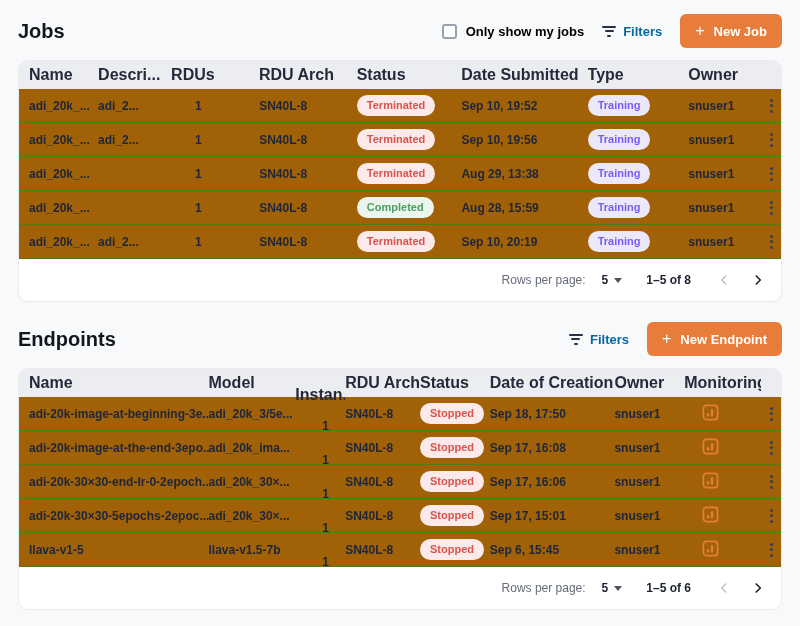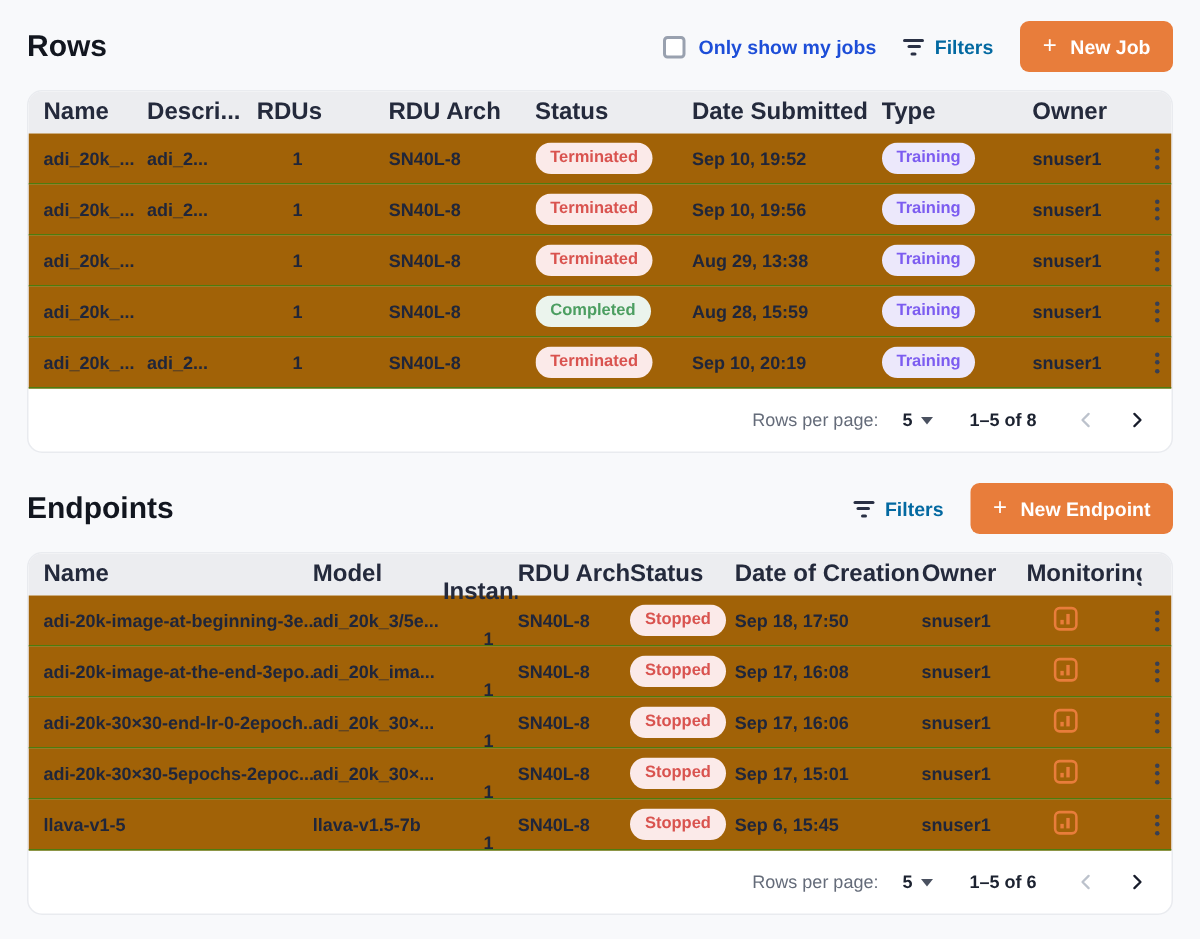--- a/index.html
+++ b/index.html
@@ -10,21 +10,21 @@
     font-family: "Liberation Sans", sans-serif;
     color: #232939;
   }
   .page { padding: 14px 18px 0 18px; }
 
   
   .section-head { display: flex; align-items: center; justify-content: space-between; height: 34px; margin-bottom: 12px; }
   .section-title { font-size: 20px; font-weight: 700; color: #12161f; margin: 0; }
   .head-controls { display: flex; align-items: center; gap: 18px; }
 
-  .checkbox-wrap { display: flex; align-items: center; gap: 9px; font-size: 13px; font-weight: 600; color: #1d4ed8; cursor: pointer; }
+  .checkbox-wrap { display: flex; align-items: center; gap: 9px; font-size: 13px; font-weight: 600; color: #000000; cursor: pointer; }
   .checkbox { width: 15px; height: 15px; border: 2px solid #99a1af; border-radius: 3px; background: #fff; }
 
   .filters-btn { display: flex; align-items: center; gap: 7px; background: none; border: none; padding: 0;
     font-family: inherit; font-size: 13px; font-weight: 700; color: #0369a1; cursor: pointer; }
   .filter-icon { display: flex; flex-direction: column; gap: 2.5px; align-items: center; }
   .filter-icon i { display: block; height: 2px; background: #2a3145; border-radius: 1px; }
   .filter-icon i:nth-child(1) { width: 14px; }
   .filter-icon i:nth-child(2) { width: 9px; }
   .filter-icon i:nth-child(3) { width: 4px; }
 
@@ -79,21 +79,21 @@
 
   .section-gap { height: 20px; }
 </style>
 </head>
 <body>
 
 <div class="page">
 
   <section>
     <div class="section-head">
-      <h1 class="section-title">Rows</h1>
+      <h1 class="section-title">Jobs</h1>
       <div class="head-controls">
         <label class="checkbox-wrap">
           <span class="checkbox"></span>
           <span>Only show my jobs</span>
         </label>
         <button class="filters-btn">
           <span class="filter-icon">
               <i></i>
               <i></i>
               <i></i>

